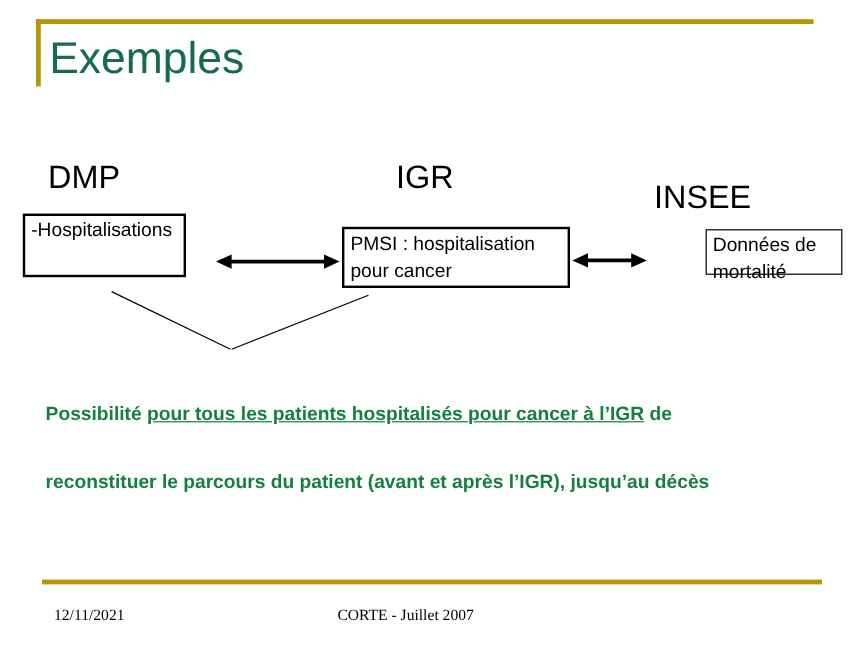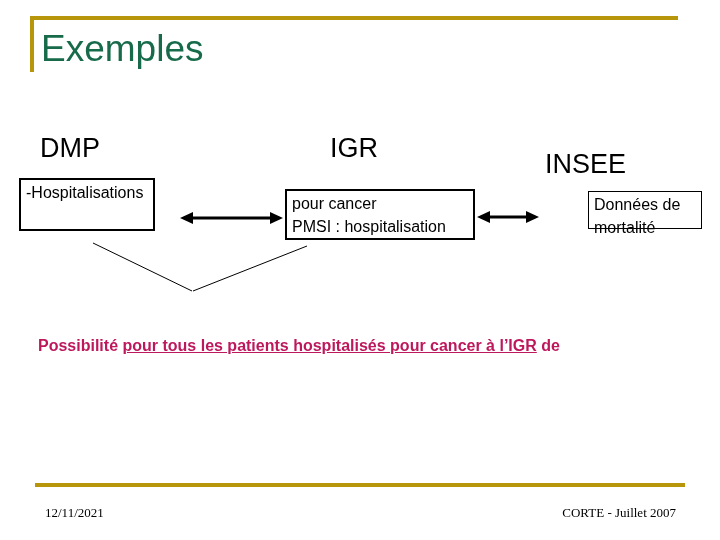--- a/index.html
+++ b/index.html
@@ -48,55 +48,55 @@
   .dbox.b2 { left: 285px; top: 189px; width: 190px; height: 51px; }
   .dbox.b3 { left: 541px; top: 191px; width: 114px; height: 38px; border-width: 1px; margin-left: 47px; }
 
   .connector-layer {
     position: absolute; left: 0; top: 0; width: 720px; height: 540px;
     pointer-events: none;
   }
 
   .paragraph {
     position: absolute; left: 38px; top: 298px; width: 660px;
-    font-size: 16px; line-height: 19px; font-weight: bold; color: #be185d;
+    font-size: 16px; line-height: 19px; font-weight: bold; color: #15803d;
     white-space: pre-wrap;
   }
   .paragraph .uline { text-decoration: underline; }
   .para-line { display: block; }
 
   .footer-text {
     position: absolute; top: 505px;
     font-family: "Liberation Serif", serif;
     font-size: 13px; line-height: 15px; color: #000000; white-space: nowrap;
   }
   .footer-date   { left: 45px; text-align: center; }
-  .footer-center { left: 0; width: 676px; text-align: right; }
+  .footer-center { left: 0; width: 676px; text-align: center; }
   .footer-page   { left: 662px; margin-top: 32px; }
 </style>
 </head>
 <body>
 
 <div class="slide">
 
   <div class="top-rule"></div>
   <div class="left-rule"></div>
 
   <div class="title">Exemples</div>
 
   <div class="col-header h-dmp">DMP</div>
   <div class="col-header h-igr">IGR</div>
   <div class="col-header h-insee">INSEE</div>
 
   <div class="dbox b1">
     <span class="bline">-Hospitalisations</span>
   </div>
   <div class="dbox b2">
+    <span class="bline">PMSI : hospitalisation</span>
     <span class="bline">pour cancer</span>
-    <span class="bline">PMSI : hospitalisation</span>
   </div>
   <div class="dbox b3">
     <span class="bline">Données de</span>
     <span class="bline">mortalité</span>
   </div>
 
   <svg class="connector-layer" width="720" height="540" viewBox="0 0 720 540" xmlns="http://www.w3.org/2000/svg">
 
     <g>
       <line x1="188" y1="218" x2="275" y2="218" stroke="#000000" stroke-width="3"></line>
@@ -109,20 +109,21 @@
       <polygon points="477,217 490,211 490,223" fill="#000000"></polygon>
       <polygon points="539,217 526,211 526,223" fill="#000000"></polygon>
     </g>
 
     <line x1="93" y1="243" x2="192" y2="291" stroke="#000000" stroke-width="1"></line>
     <line x1="307" y1="246" x2="193" y2="291" stroke="#000000" stroke-width="1"></line>
   </svg>
 
   <div class="paragraph">
     <span class="para-line"><span>Possibilité </span><span class="uline">pour tous les patients hospitalisés pour cancer à l’IGR</span><span> de</span></span>
+    <span class="para-line">reconstituer le parcours du patient (avant et après l’IGR), jusqu’au décès</span>
   </div>
 
   <div class="footer-rule"></div>
   <div class="footer-text footer-date">12/11/2021</div>
   <div class="footer-text footer-center">CORTE - Juillet 2007</div>
   <div class="footer-text footer-page">22</div>
 
 </div>
 
 </body></html>

